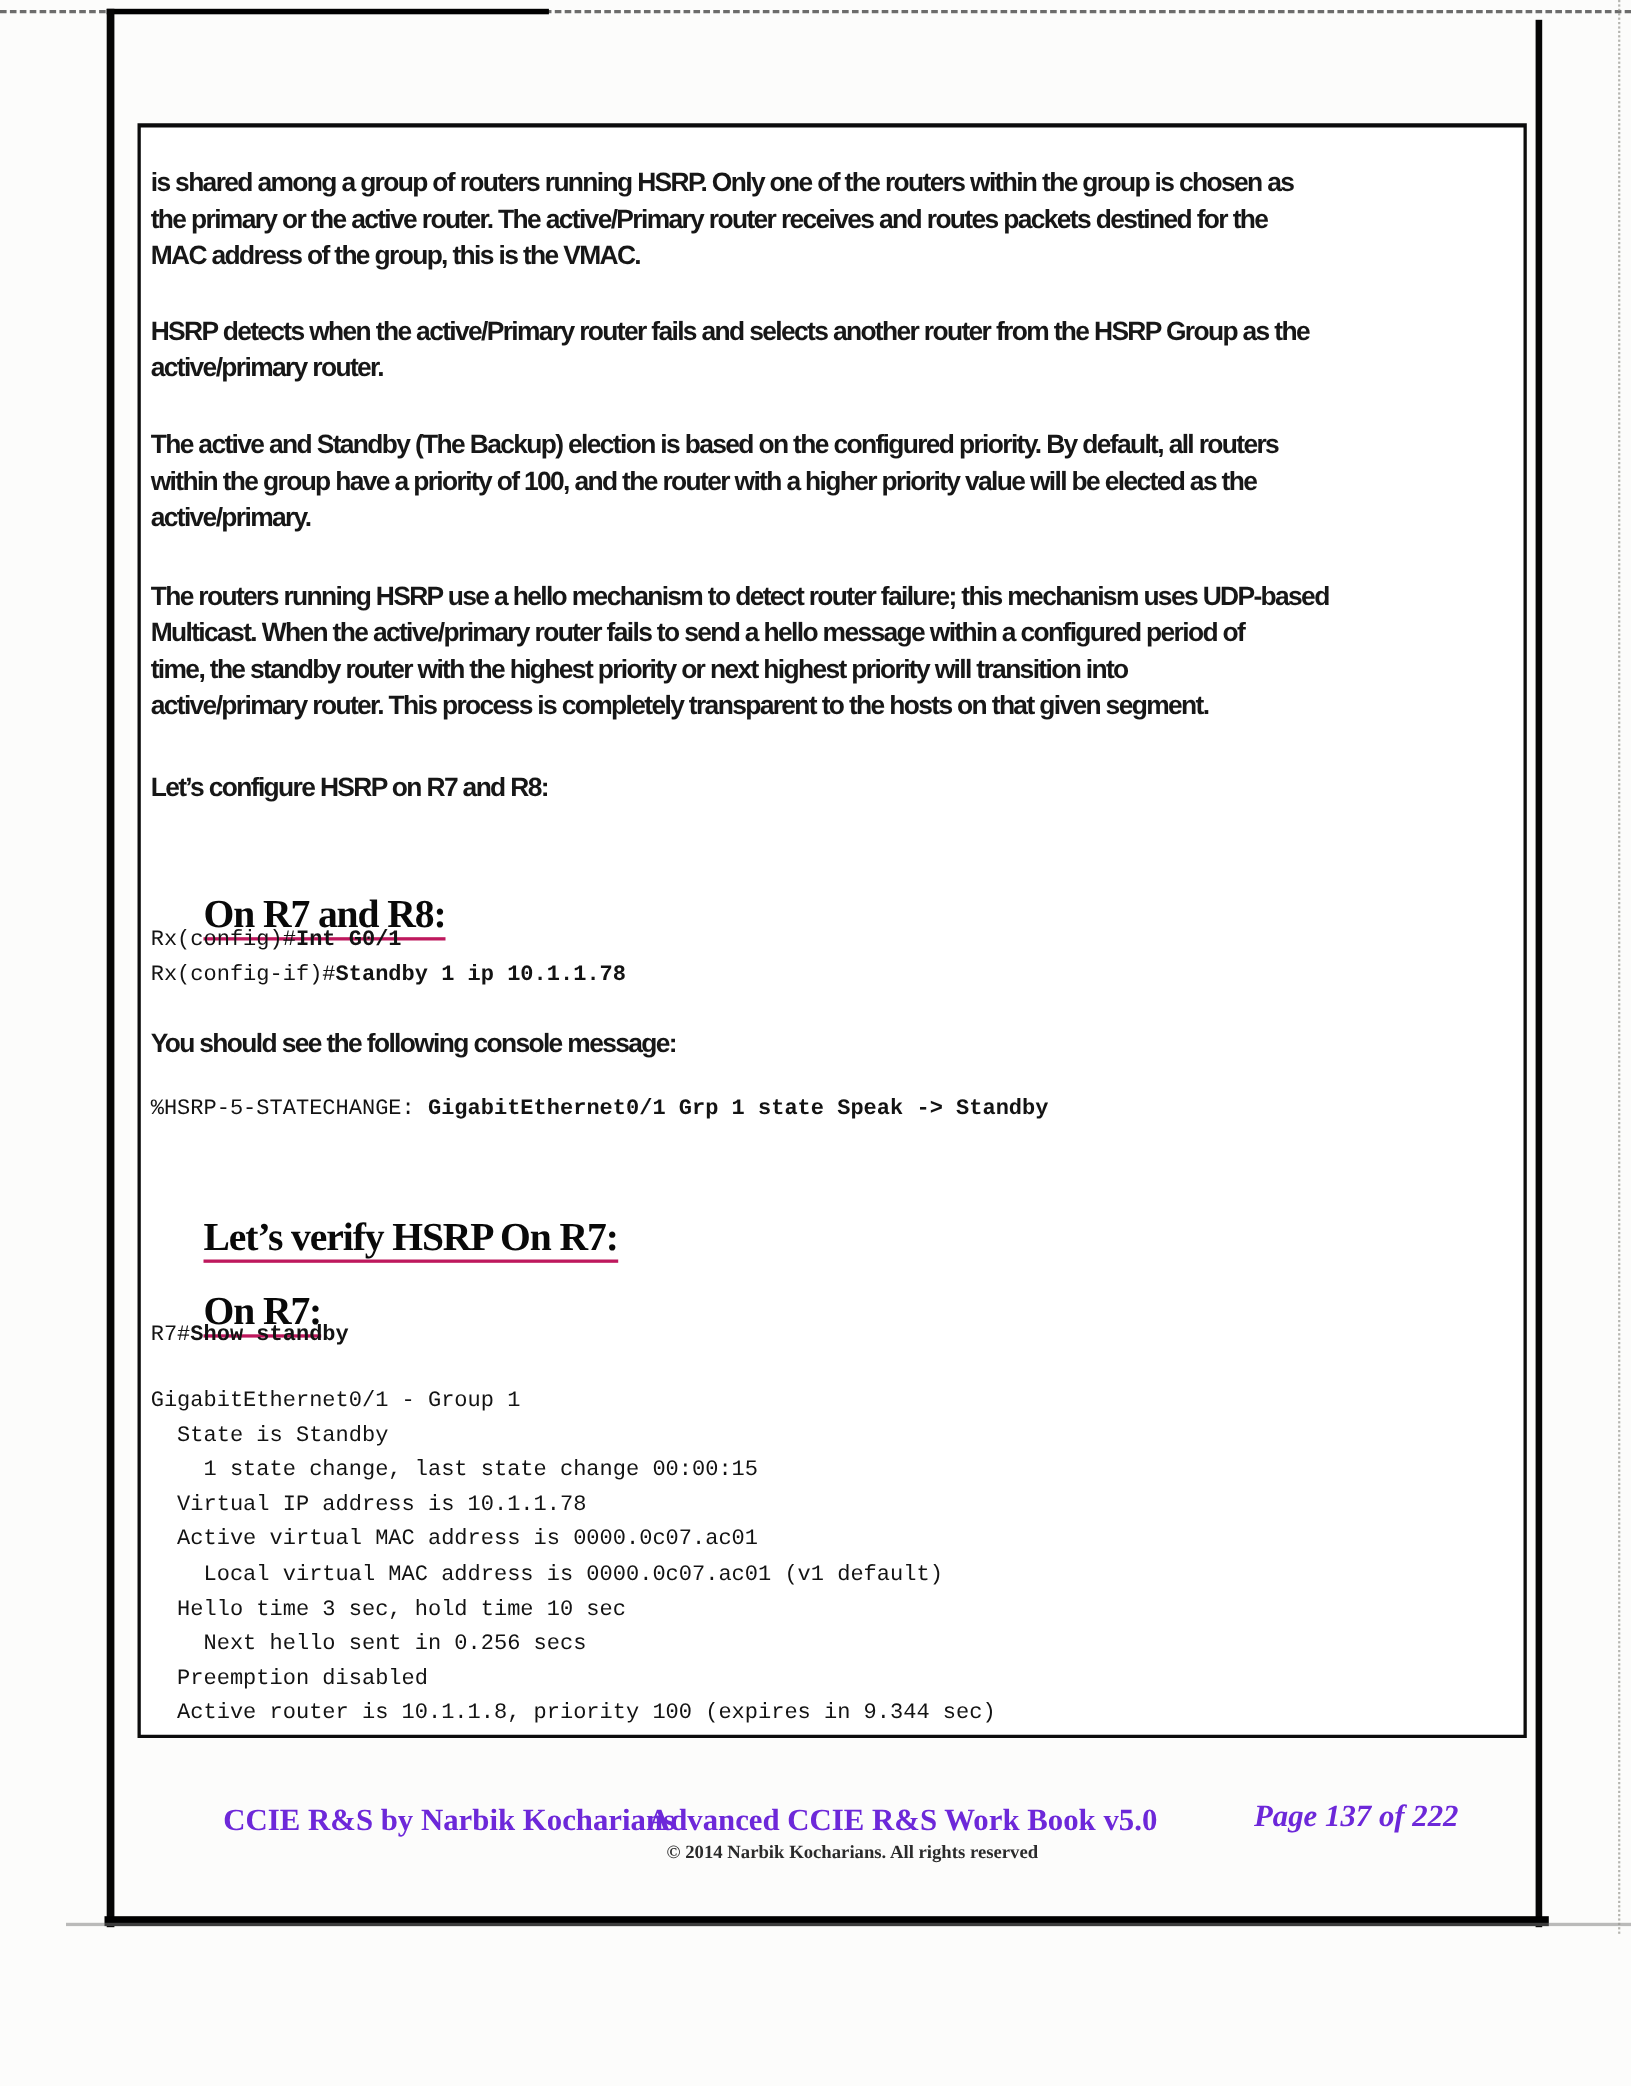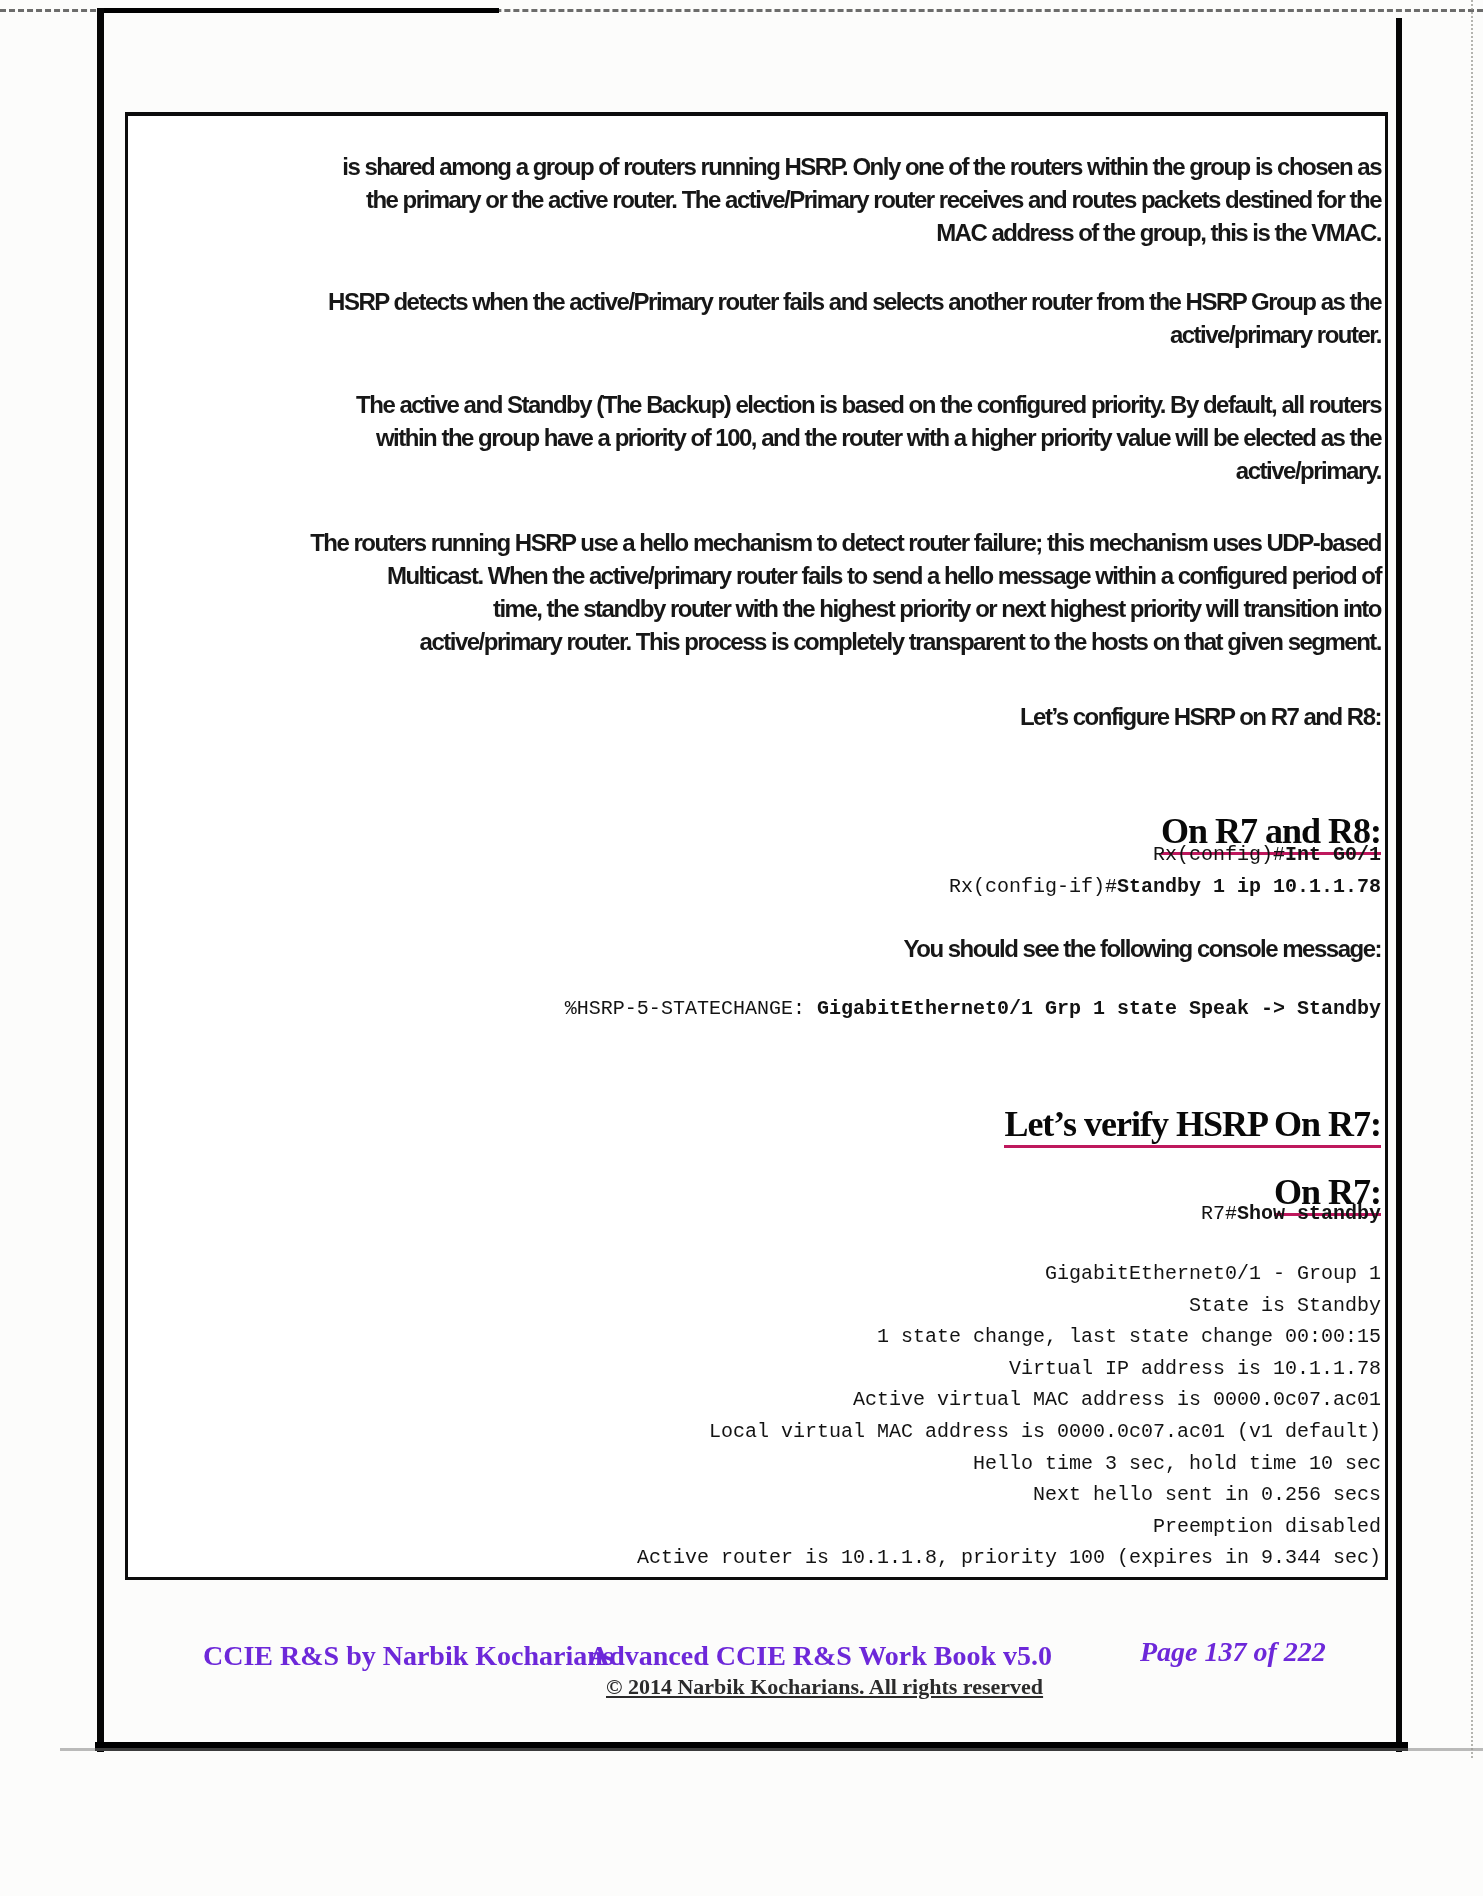--- a/index.html
+++ b/index.html
@@ -15,39 +15,39 @@
   .frame-left  { position:absolute; left:97px;  top:8px;  width:7px; height:1744px; background:#060606; }
   .frame-right { position:absolute; left:1396px; top:18px; width:6px; height:1734px; background:#060606; }
   .frame-bottom { position:absolute; left:95px; top:1742px; width:1313px; height:9px; background:#000; }
   .frame-bottom-fringe { position:absolute; left:60px; top:1748px; width:1423px; height:3px; background:#787878; opacity:.5; }
   .margin-dotted { position:absolute; left:1471px; top:0; height:1758px; width:0;
     border-left:2px dotted #979790; opacity:.7; }
 
   
   .docbox { position:absolute; left:125px; top:112px; width:1257px; height:1461px;
     border:3px solid #0c0c0c; border-top-width:4px; background:#fff; }
-  .blk { position:absolute; left:9px; right:4px;text-align:right; }
+  .blk { position:absolute; left:9px; right:4px; }
 
   .bline { white-space:pre; font-weight:700; font-size:24px; line-height:33px;
     letter-spacing:-1.5px; color:#171717; font-family:"Liberation Sans", sans-serif; }
 
   .heading { font-family:"Liberation Serif", serif; font-weight:700; font-size:36px;
     line-height:44px; letter-spacing:-1px; color:#090909; white-space:pre; }
   .heading .uline { border-bottom:3px solid #be185d; padding-bottom:1px; }
 
   .code { font-family:"Liberation Mono","DejaVu Sans Mono", monospace; font-weight:400;
     font-size:20px; line-height:32px; color:#131313; white-space:pre; }
   .code .cmd { font-weight:700; }
   .outline { line-height:31.6px; }
 
   
   .f1 { position:absolute; font-family:"Liberation Serif", serif; font-weight:700;
     font-size:28px; color:#6d28d9; white-space:pre; }
   .f2 { position:absolute; font-family:"Liberation Serif", serif; font-weight:700;
-    font-size:22px; color:#2b2b2b; white-space:pre;text-decoration:underline; }
+    font-size:17px; color:#2b2b2b; white-space:pre; }
   .fpage { font-style:italic; }
 </style>
 </head>
 <body>
 
 <div id="page">
 
   <div class="frame-top-dashes"></div>
   <div class="frame-top-solid"></div>
   <div class="frame-left"></div>

